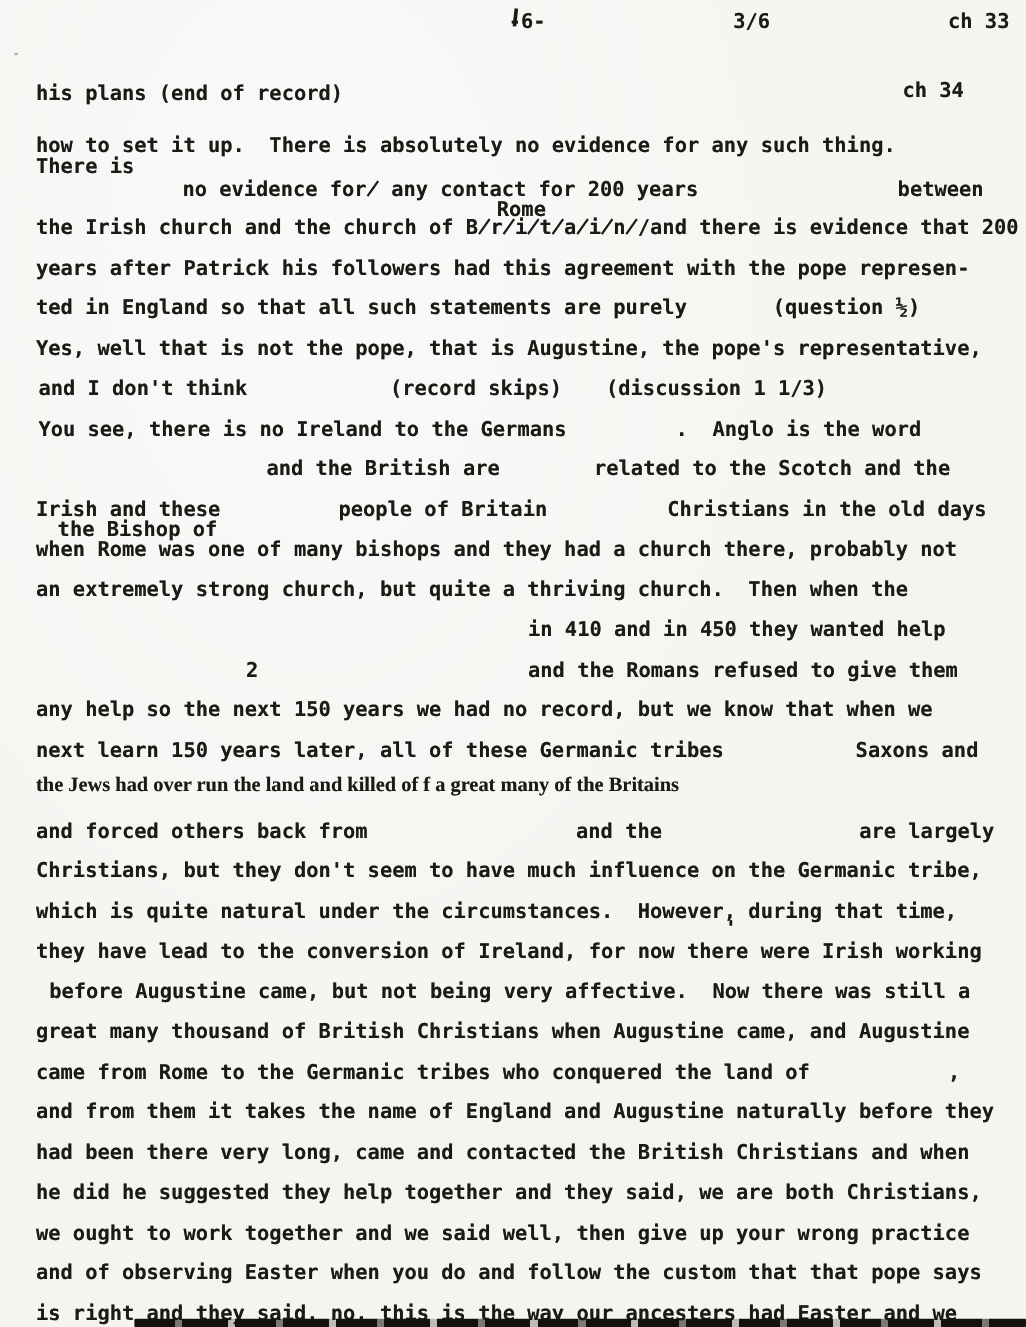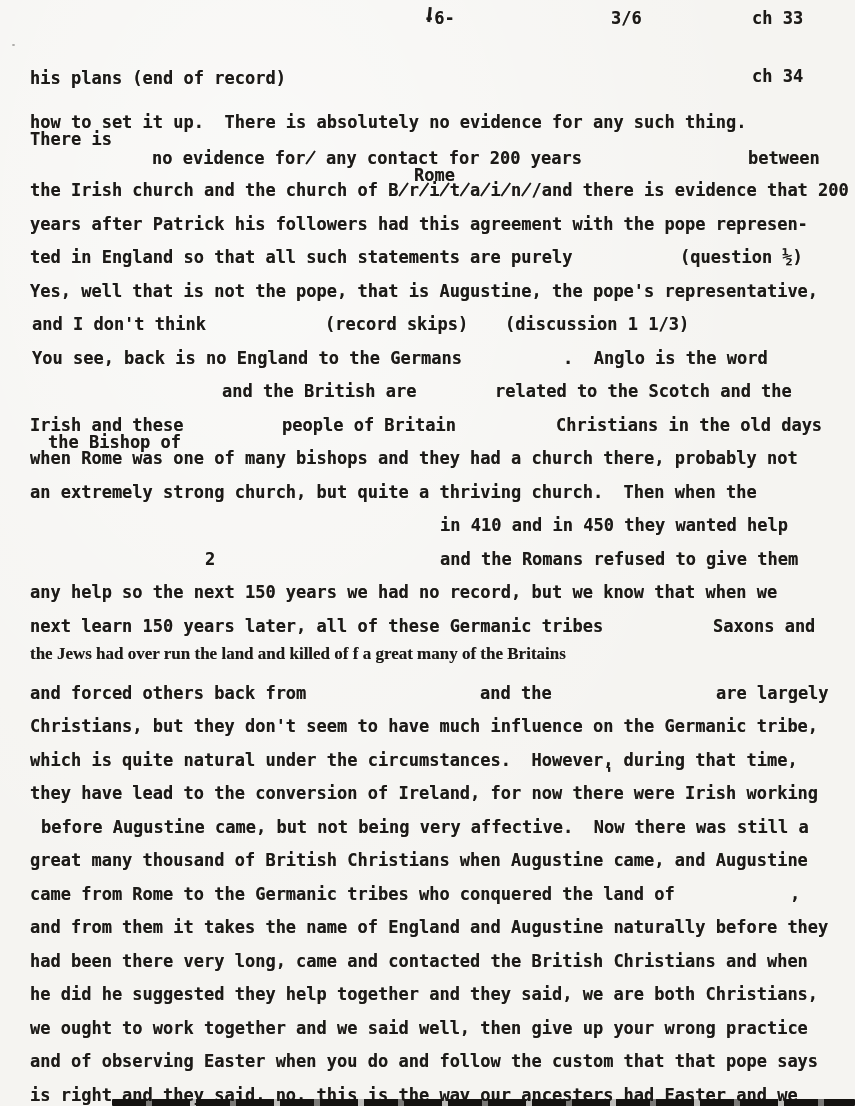--- a/index.html
+++ b/index.html
@@ -59,37 +59,37 @@
     border-radius:50%;
   }
 </style>
 </head>
 <body>
 
 <div class="page">
   <div>
       <span class="tline" style="left: 424px; top: 8px;">-6-</span>
       <span class="tline" style="left: 611px; top: 8px;">3/6</span>
-      <span class="tline" style="left: 752px; top: 8px;">ch 33</span>
+      <span class="tline" style="left: 790px; top: 8px;">ch 33</span>
       <span class="tline" style="left: 30px; top: 68px;">his plans (end of record)</span>
       <span class="tline" style="left: 752px; top: 66px;">ch 34</span>
       <span class="tline" style="left: 30px; top: 112px;">how to set it up.  There is absolutely no evidence for any such thing.</span>
       <span class="tline" style="left: 30px; top: 129px;">There is</span>
       <span class="tline" style="left: 152px; top: 148px;">no evidence for̸ any contact for 200 years</span>
       <span class="tline" style="left: 748px; top: 148px;">between</span>
       <span class="tline" style="left: 414px; top: 165px;">Rome</span>
       <span class="tline" style="left: 30px; top: 180px;">the Irish church and the church of B̸r̸i̸t̸a̸i̸n̸/and there is evidence that 200</span>
       <span class="tline" style="left: 30px; top: 214px;">years after Patrick his followers had this agreement with the pope represen-</span>
       <span class="tline" style="left: 30px; top: 247px;">ted in England so that all such statements are purely</span>
-      <span class="tline" style="left: 680px; top: 247px;">(question ½)</span>
+      <span class="tline" style="left: 644px; top: 247px;">(question ½)</span>
       <span class="tline" style="left: 30px; top: 281px;">Yes, well that is not the pope, that is Augustine, the pope's representative,</span>
       <span class="tline" style="left: 32px; top: 314px;">and I don't think</span>
       <span class="tline" style="left: 325px; top: 314px;">(record skips)</span>
       <span class="tline" style="left: 505px; top: 314px;">(discussion 1 1/3)</span>
-      <span class="tline" style="left: 32px; top: 348px;">You see, back is no England to the Germans</span>
+      <span class="tline" style="left: 32px; top: 348px;">You see, there is no Ireland to the Germans</span>
       <span class="tline" style="left: 563px; top: 348px;">.  Anglo is the word</span>
       <span class="tline" style="left: 222px; top: 381px;">and the British are</span>
       <span class="tline" style="left: 495px; top: 381px;">related to the Scotch and the</span>
       <span class="tline" style="left: 30px; top: 415px;">Irish and these</span>
       <span class="tline" style="left: 282px; top: 415px;">people of Britain</span>
       <span class="tline" style="left: 556px; top: 415px;">Christians in the old days</span>
       <span class="tline" style="left: 48px; top: 432px;">the Bishop of</span>
       <span class="tline" style="left: 30px; top: 448px;">when Rome was one of many bishops and they had a church there, probably not</span>
       <span class="tline" style="left: 30px; top: 482px;">an extremely strong church, but quite a thriving church.  Then when the</span>
       <span class="tline" style="left: 440px; top: 515px; text-align: right;">in 410 and in 450 they wanted help</span>

